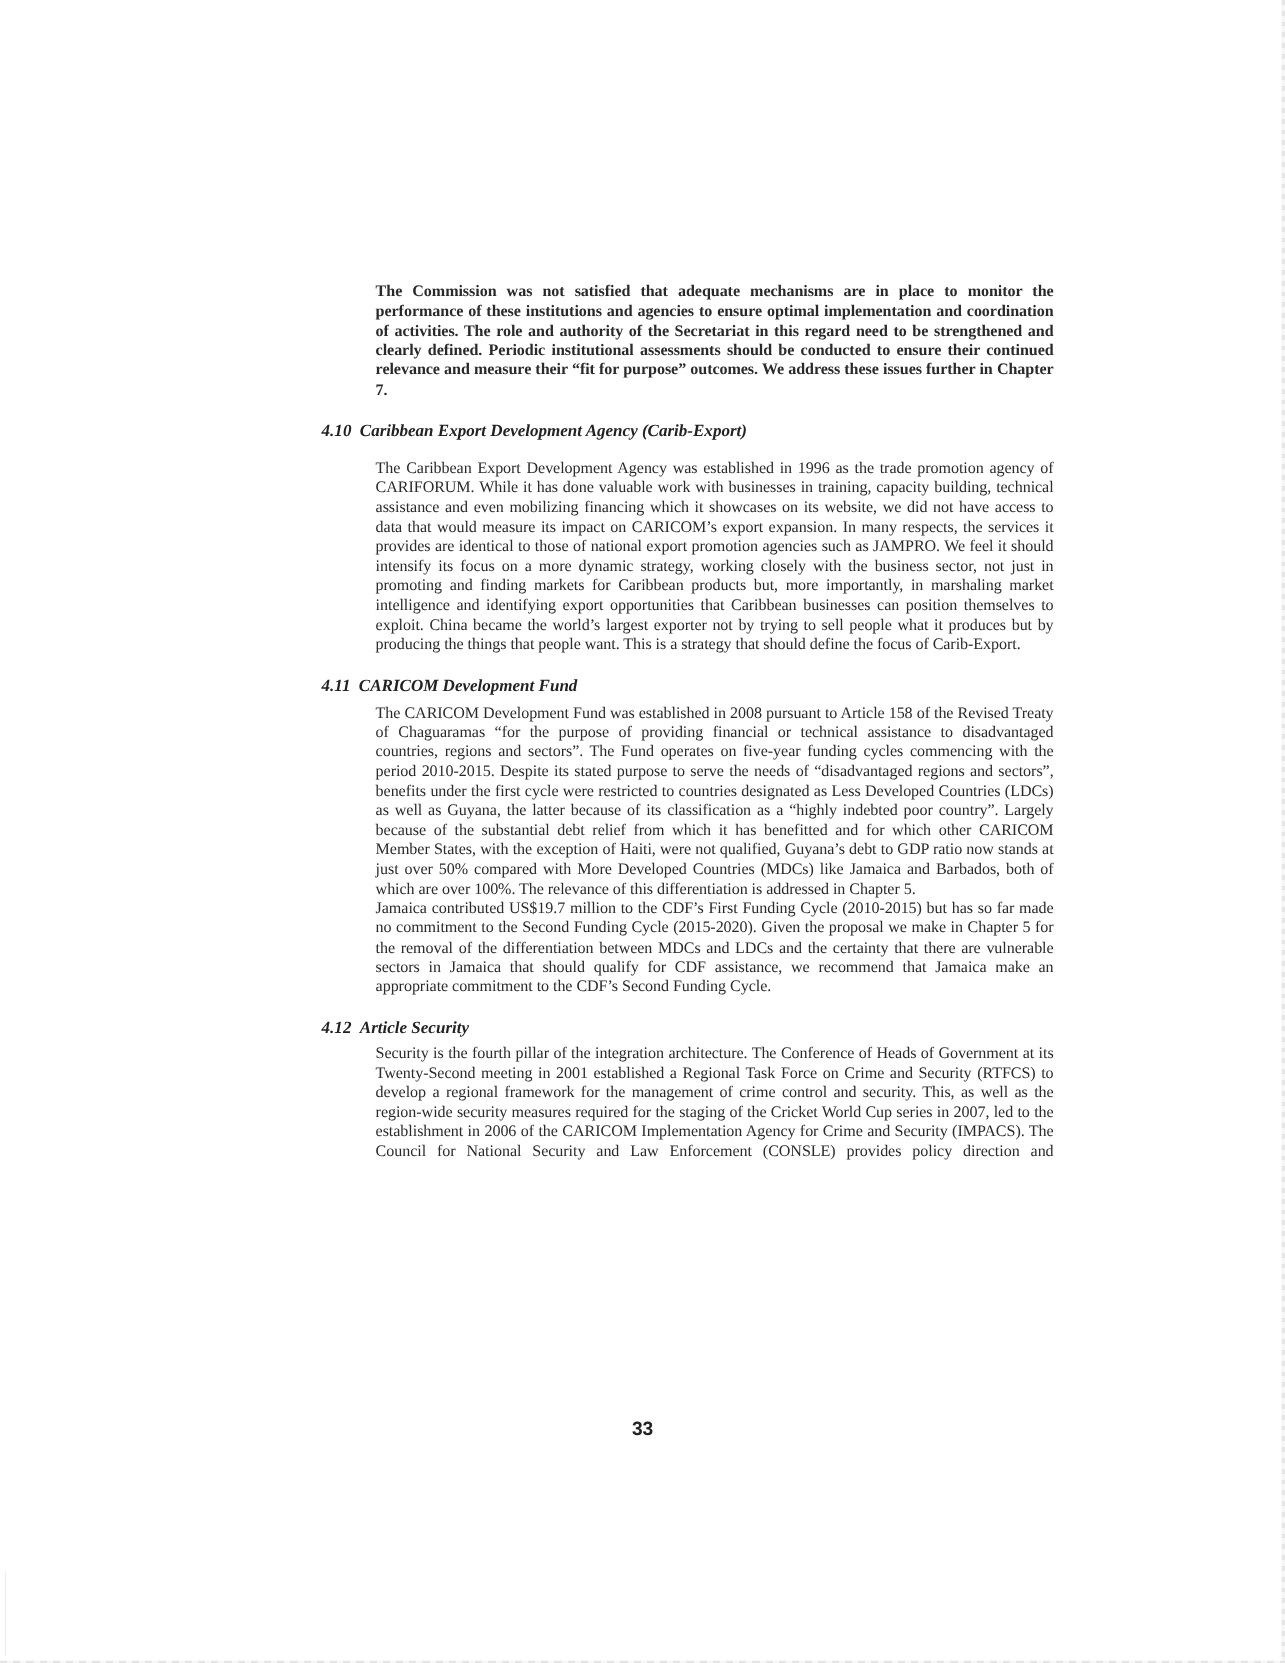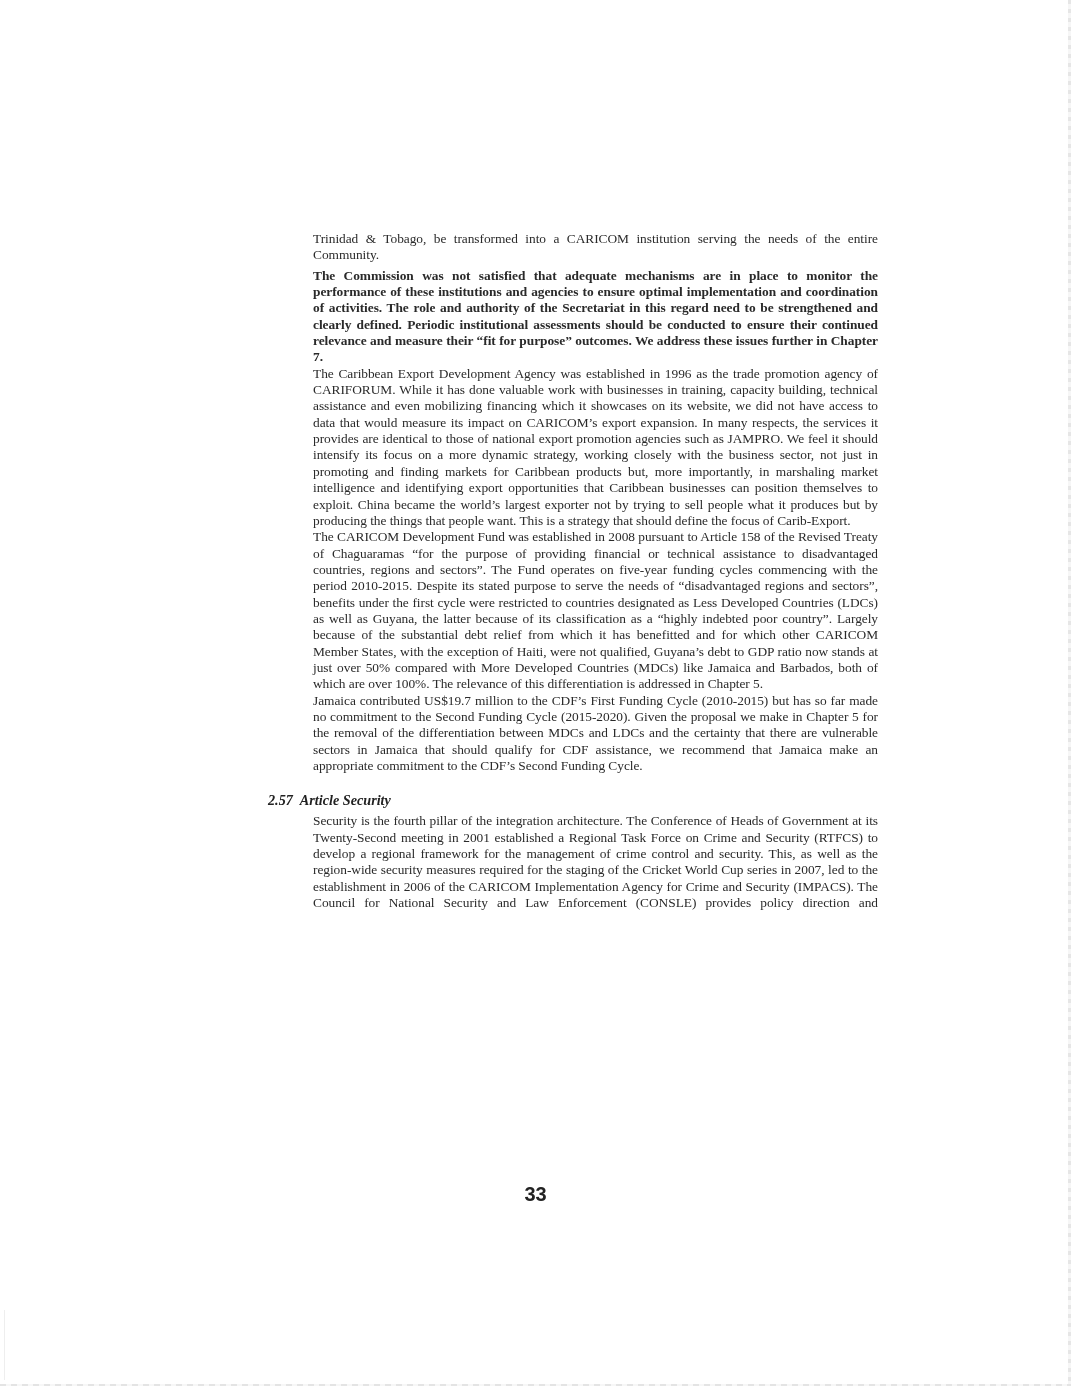--- a/index.html
+++ b/index.html
@@ -68,41 +68,46 @@
     .h-411 { margin-top: 17px; margin-bottom: 5px; }
     .h-412 { margin-top: 17px; margin-bottom: 4px; }
     .page-number {
       position: absolute;
       left: 0;
       width: 1071px;
       top: 1183px;
       text-align: center;
       font-family: "Liberation Sans", "DejaVu Sans", sans-serif;
       font-weight: bold;
-      font-size: 20px;
+      font-size: 16px;
       color: #222;
     }
   </style>
 </head>
 <body>
 
 <div class="page-edge-right"></div>
 <div class="page-edge-bottom"></div>
 <div class="page-edge-left"></div>
 
 <div class="content">
 
-  <p>Trinidad &amp; Tobago, be transformed into a CARICOM institution serving the needs of the entire Community.</p>
   <p class="gap-small">The Commission was not satisfied that adequate mechanisms are in place to monitor the performance of these institutions and agencies to ensure optimal implementation and coordination of activities. The role and authority of the Secretariat in this regard need to be strengthened and clearly defined. Periodic institutional assessments should be conducted to ensure their continued relevance and measure their “fit for purpose” outcomes. We address these issues further in Chapter 7.</p>
 
+  <h2 class="section-heading h-410">
+    <span class="num">4.10</span><span>Caribbean Export Development Agency (Carib-Export)</span>
+  </h2>
   <p>The Caribbean Export Development Agency was established in 1996 as the trade promotion agency of CARIFORUM. While it has done valuable work with businesses in training, capacity building, technical assistance and even mobilizing financing which it showcases on its website, we did not have access to data that would measure its impact on CARICOM’s export expansion. In many respects, the services it provides are identical to those of national export promotion agencies such as JAMPRO. We feel it should intensify its focus on a more dynamic strategy, working closely with the business sector, not just in promoting and finding markets for Caribbean products but, more importantly, in marshaling market intelligence and identifying export opportunities that Caribbean businesses can position themselves to exploit. China became the world’s largest exporter not by trying to sell people what it produces but by producing the things that people want. This is a strategy that should define the focus of Carib-Export.</p>
 
+  <h2 class="section-heading h-411">
+    <span class="num">4.11</span><span>CARICOM Development Fund</span>
+  </h2>
   <p>The CARICOM Development Fund was established in 2008 pursuant to Article 158 of the Revised Treaty of Chaguaramas “for the purpose of providing financial or technical assistance to disadvantaged countries, regions and sectors”. The Fund operates on five-year funding cycles commencing with the period 2010-2015. Despite its stated purpose to serve the needs of “disadvantaged regions and sectors”, benefits under the first cycle were restricted to countries designated as Less Developed Countries (LDCs) as well as Guyana, the latter because of its classification as a “highly indebted poor country”. Largely because of the substantial debt relief from which it has benefitted and for which other CARICOM Member States, with the exception of Haiti, were not qualified, Guyana’s debt to GDP ratio now stands at just over 50% compared with More Developed Countries (MDCs) like Jamaica and Barbados, both of which are over 100%. The relevance of this differentiation is addressed in Chapter 5.</p>
   <p>Jamaica contributed US$19.7 million to the CDF’s First Funding Cycle (2010-2015) but has so far made no commitment to the Second Funding Cycle (2015-2020). Given the proposal we make in Chapter 5 for the removal of the differentiation between MDCs and LDCs and the certainty that there are vulnerable sectors in Jamaica that should qualify for CDF assistance, we recommend that Jamaica make an appropriate commitment to the CDF’s Second Funding Cycle.</p>
 
   <h2 class="section-heading h-412">
-    <span class="num">2.57</span><span>Article Security</span>
+    <span class="num">4.12</span><span>Article Security</span>
   </h2>
   <p style="text-align-last: justify;">Security is the fourth pillar of the integration architecture. The Conference of Heads of Government at its Twenty-Second meeting in 2001 established a Regional Task Force on Crime and Security (RTFCS) to develop a regional framework for the management of crime control and security. This, as well as the region-wide security measures required for the staging of the Cricket World Cup series in 2007, led to the establishment in 2006 of the CARICOM Implementation Agency for Crime and Security (IMPACS). The Council for National Security and Law Enforcement (CONSLE) provides policy direction and</p>
 
 </div>
 
 <div class="page-number">33</div>
 
 </body></html>

